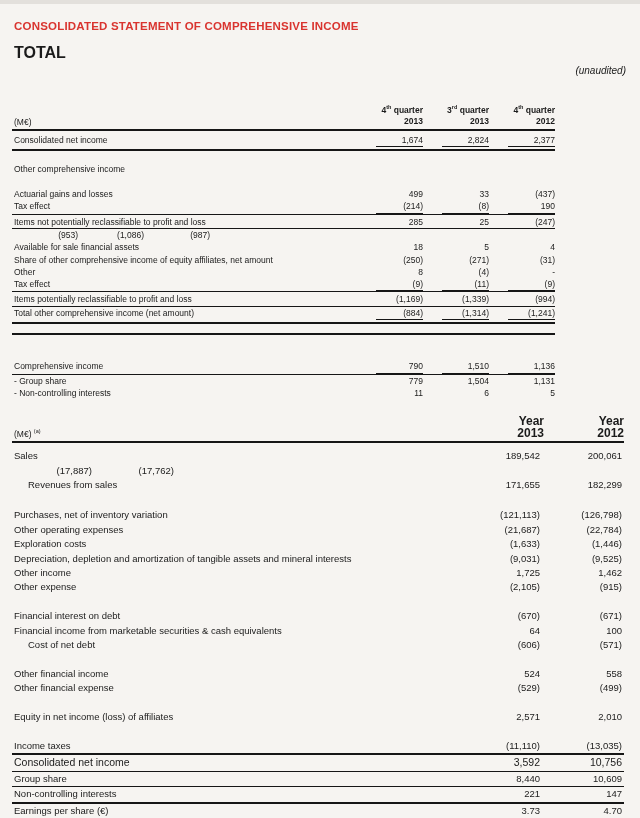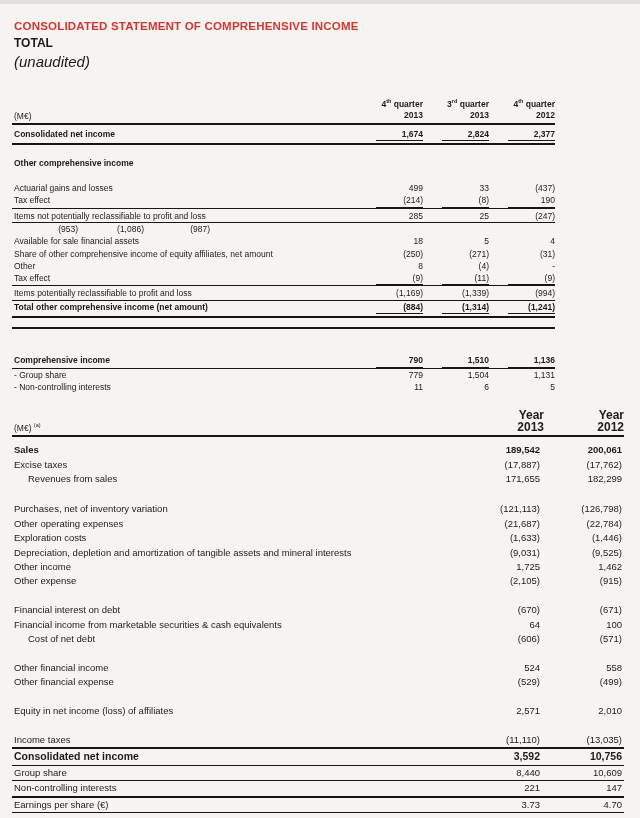--- a/index.html
+++ b/index.html
@@ -11,36 +11,36 @@
     position:relative;
     overflow:hidden;
   }
   .topstrip{position:absolute;top:0;left:0;right:0;height:4px;background:#e3e0dc;}
   .page{padding:12px 14px 8px 12px;}
 
   .doc-title{
     font-size:11.5px;font-weight:bold;letter-spacing:.2px;
     margin:8px 0 0 2px;
   }
-  .subtitle{font-size:12px;font-weight:bold;margin:4px 0 0 2px;}
-  .unaudited{font-size:15px;font-style:italic;margin:3px 0 0 2px;}
+  .subtitle{font-size:16px;font-weight:bold;margin:12px 0 0 2px;}
+  .unaudited{font-size:10px;font-style:italic;margin:3px 0 0 2px;text-align:right;}
 
   
   .tbl{margin-left:0;}
   .thead{display:flex;align-items:flex-end;border-bottom:2.4px solid #161616;padding-bottom:2px;}
   .unit{flex:1;font-size:8.5px;padding-left:2px;}
   .unit sup{font-size:5.5px;}
   .hcols{display:flex;}
   .hcol{text-align:right;font-weight:bold;line-height:11px;}
   .hcol sup{font-size:5.5px;}
   .rows{}
   .row{display:flex;align-items:baseline;}
   .lab{flex:1;padding-left:2px;}
   .val{text-align:right;}
-  .b{font-weight:bold;}
+  .b{font-weight:normal;}
   .i{}
   .ind .lab{padding-left:16px;}
   .bt1{border-top:1.4px solid #161616;}
   .bb1{border-bottom:1.4px solid #161616;}
   .bb2{border-bottom:2.4px solid #161616;} .sp10{height:10px;}
   .sp12{height:12px;} .sp14{height:14px;} .sp16{height:16px;}
   .hr2{height:0;border-top:2.6px solid #161616;margin:9px 0 13px 0;}
 
   
   #table1{width:543px;margin-top:26px;}
@@ -196,21 +196,20 @@
           </div>
         </div>
     </div>
     <div class="rows">
         <div class="row b first">
           <div class="lab">Sales</div>
           <div class="val"><span>189,542</span></div>
           <div class="val"><span>200,061</span></div>
         </div>
         <div class="row ">
-          <div class="lab">Excise taxes</div>
           <div class="val"><span>(17,887)</span></div>
           <div class="val"><span>(17,762)</span></div>
         </div>
         <div class="row ind">
           <div class="lab">Revenues from sales</div>
           <div class="val"><span>171,655</span></div>
           <div class="val"><span>182,299</span></div>
         </div>
         <div class="row sp16"></div>
         <div class="row ">

